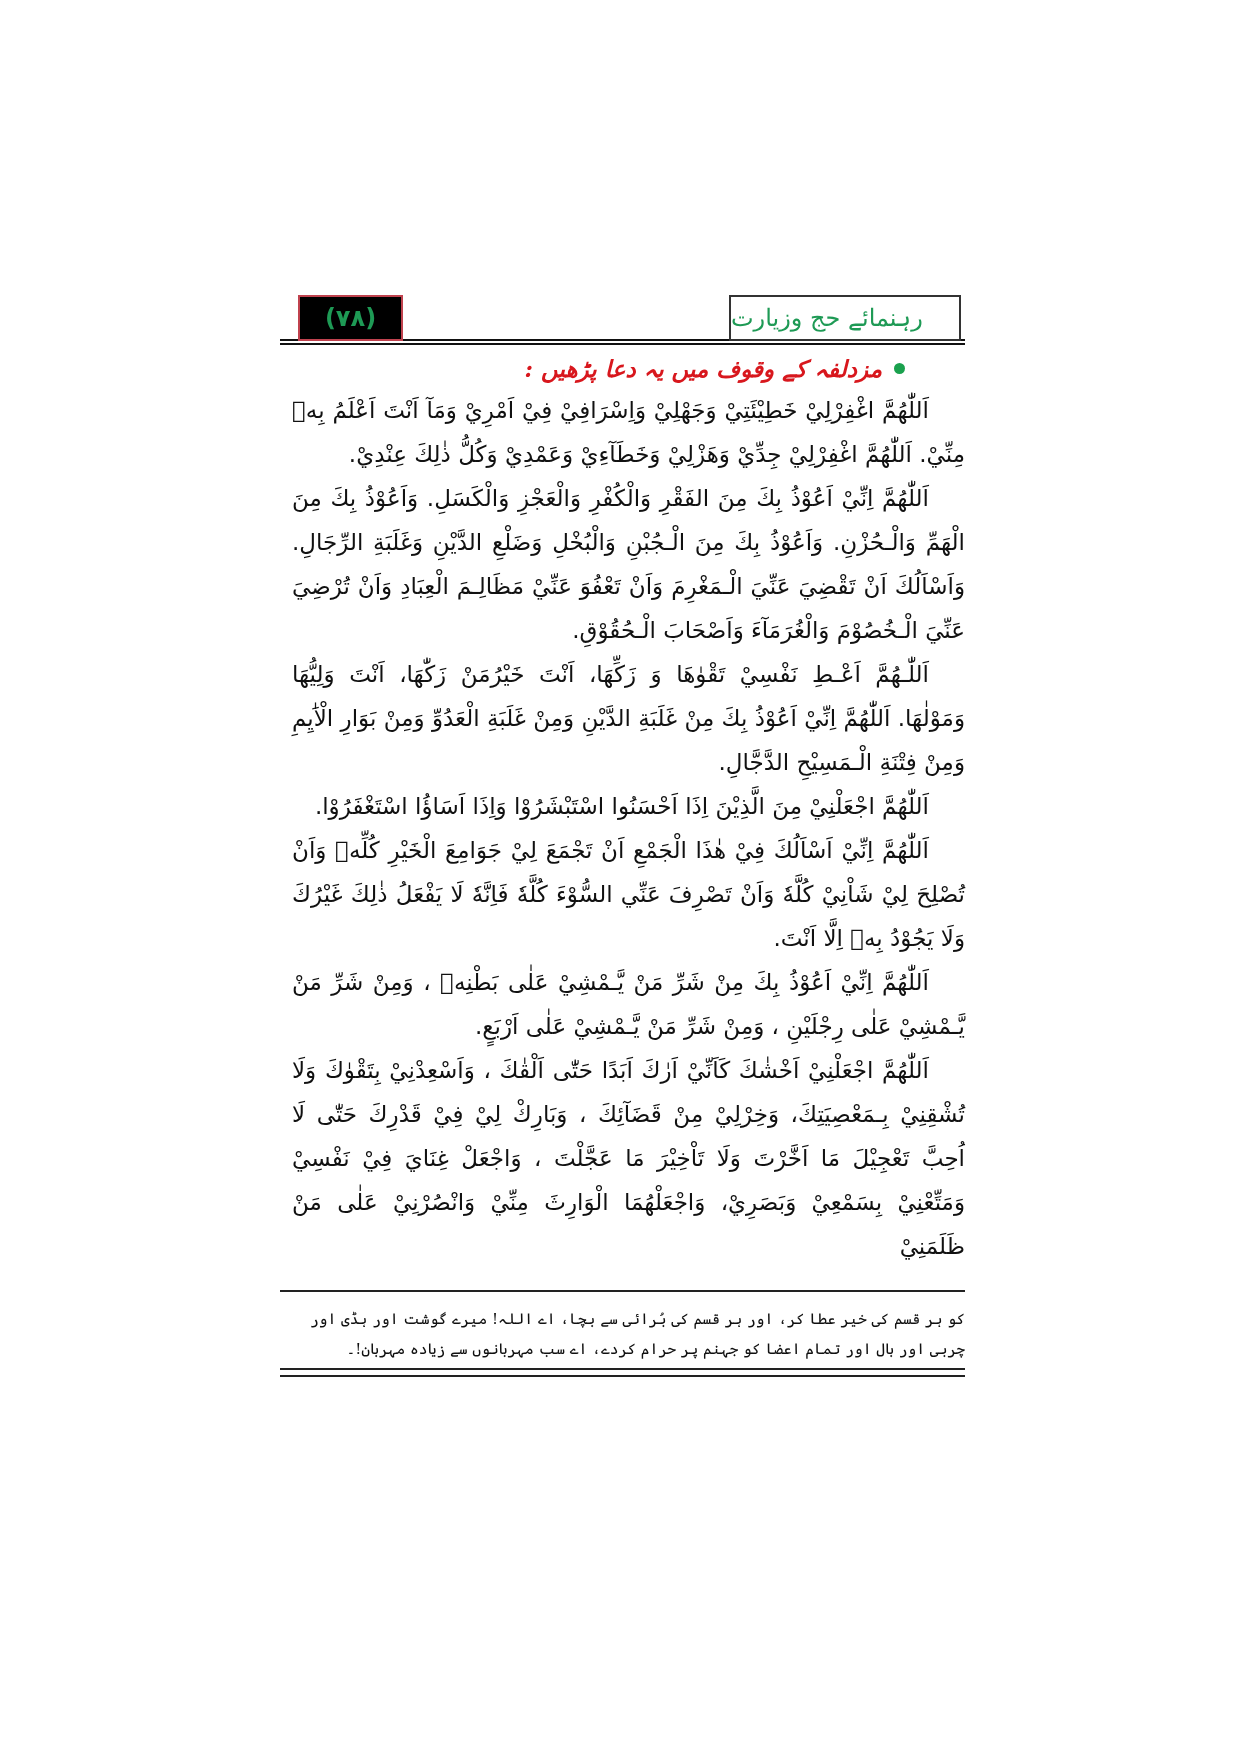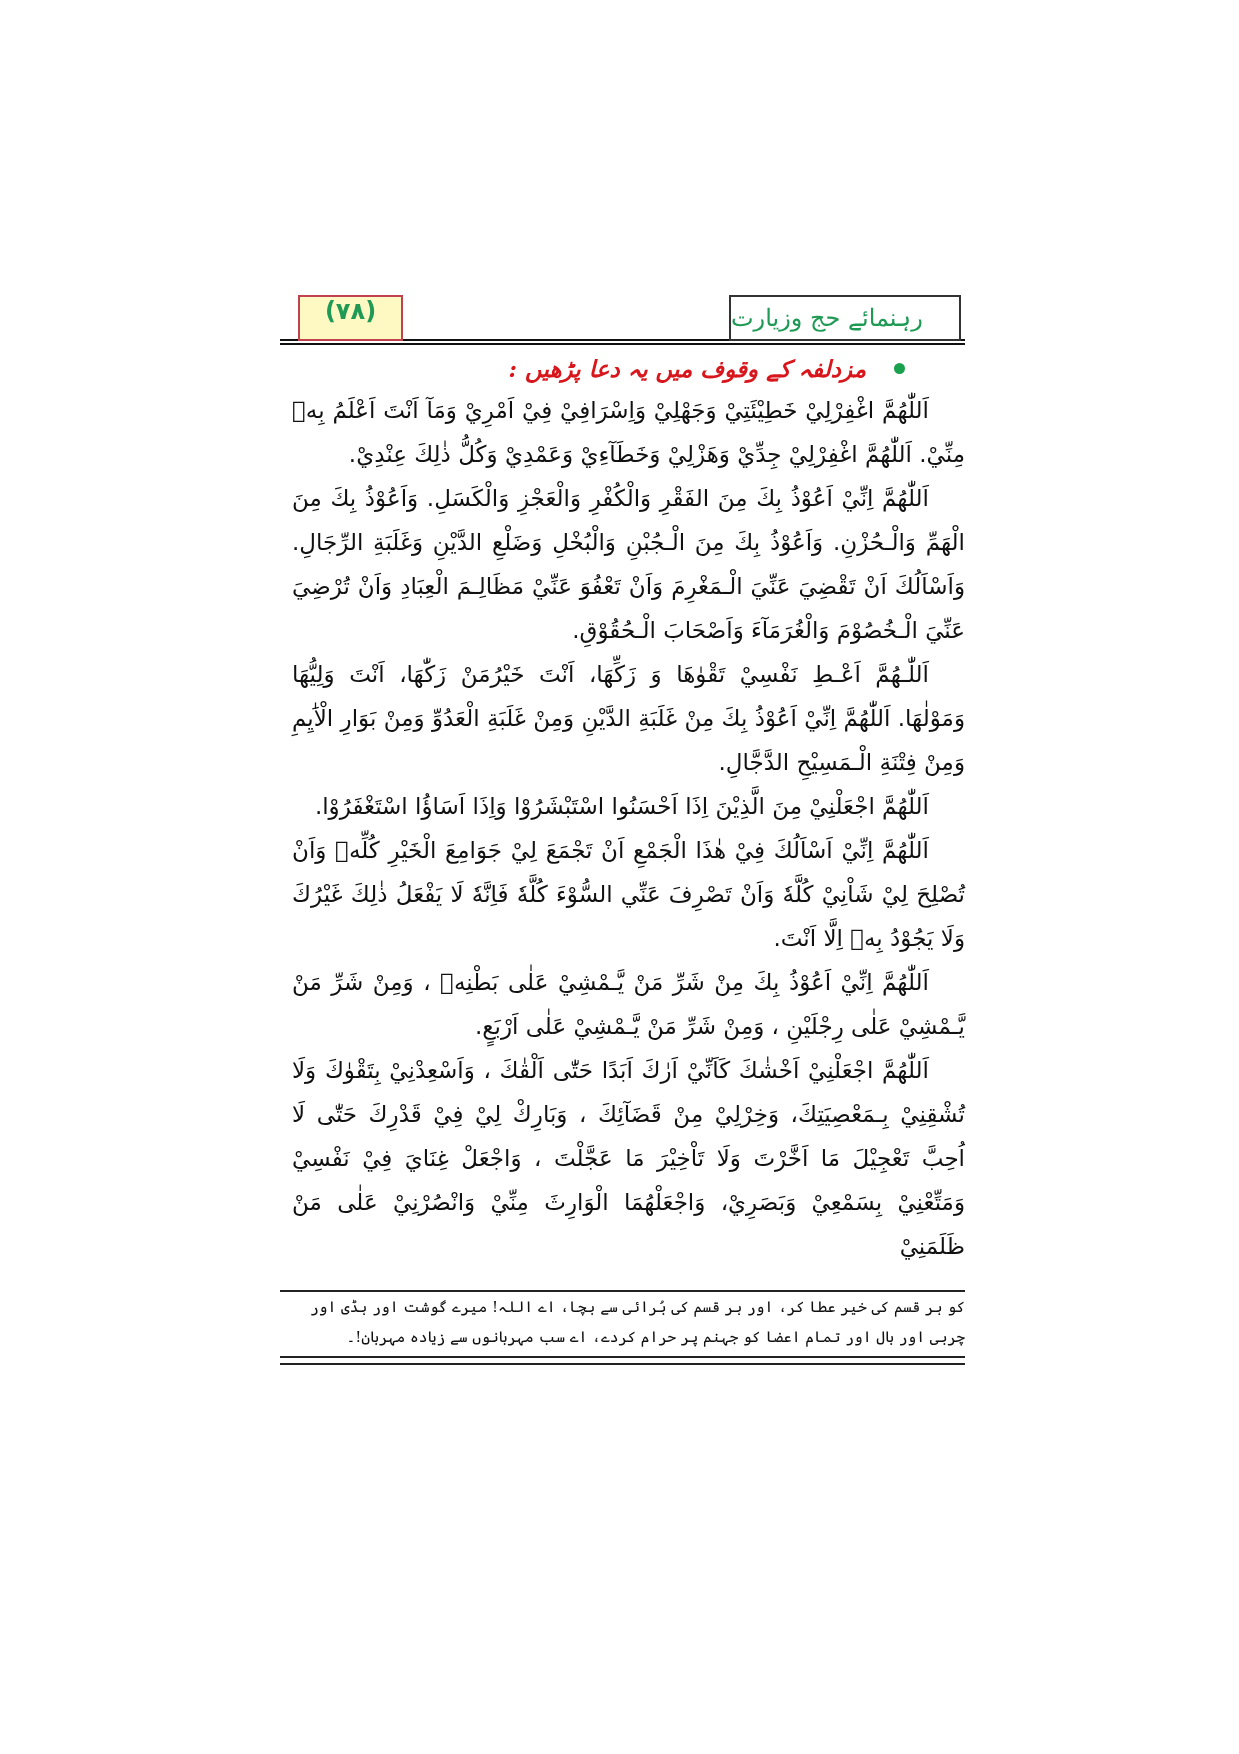--- a/index.html
+++ b/index.html
@@ -35,22 +35,23 @@
       border-bottom: 2px solid #111;
       box-sizing: border-box;
     }
     .page-num-box {
       position: absolute;
       left: 18px;
       top: 0;
       width: 105px;
       height: 46px;
       border: 2px solid #c0424e;
-      background: #fef9c3;
+      background: #000000;
       display: flex;
+      align-items: center;
       justify-content: center;
       box-sizing: border-box;
       z-index: 2;
       color: #1e9a55;
       font-size: 24px;
       font-weight: bold;
       font-family: "DejaVu Sans", sans-serif;
     }
     .title-box {
       position: absolute;
@@ -75,21 +76,21 @@
       direction: rtl;
       text-align: right;
       margin: 10px 60px 6px 0;
       font-size: 23px;
       font-weight: bold;
       font-style: italic;
       color: #d8171d;
       font-family: "DejaVu Serif", serif;
       display: flex;
       align-items: center;
-      gap: 28px;
+      gap: 12px;
     }
     .bullet {
       width: 11px;
       height: 11px;
       border-radius: 50%;
       background: #1aa14e;
       display: inline-block;
       flex: 0 0 auto;
     }
     
@@ -104,21 +105,21 @@
       margin-left: 12px;
     }
     .para {
       margin: 0;
       text-indent: 36px;
     }
     
     .footnote {
       margin-top: 22px;
       border-top: 2px solid #222;
-      padding-top: 0;
+      padding-top: 12px;
       direction: rtl;
       text-align: right;
       font-family: "DejaVu Serif", serif;
       font-size: 15px;
       line-height: 30px;
       color: #111;
     }
     .footnote-rule {
       margin-top: 4px;
       height: 5px;

